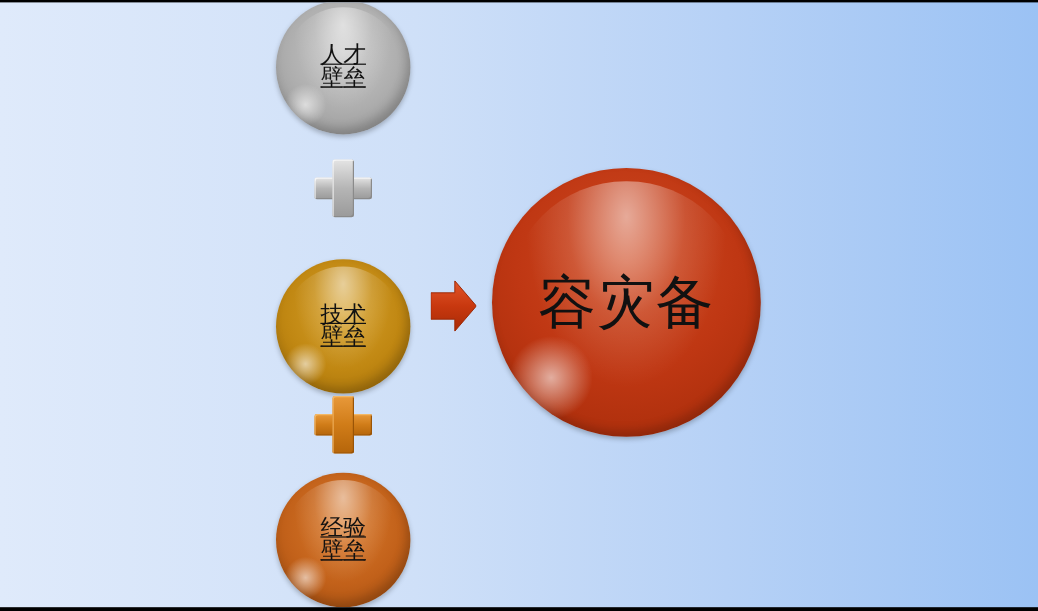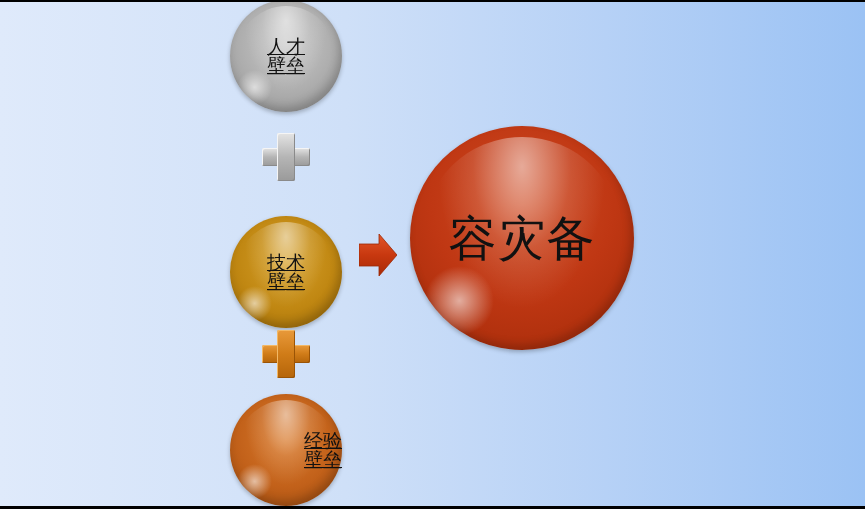--- a/index.html
+++ b/index.html
@@ -29,21 +29,21 @@
       content: ""; position: absolute; inset: 0; border-radius: 50%;
       background: radial-gradient(circle at 22% 78%, rgba(255,255,255,0.6) 0%, rgba(255,255,255,0) 14%);
       pointer-events: none;
     }
     .small { width: 112px; height: 112px; font-size: 19px; line-height: 1; }
     .small span { position: relative; z-index: 2; display: block; margin: 0 0; text-decoration: underline; }
     .gray   { left: 230px; top: -58px + 0px; background: radial-gradient(circle at 50% 40%, #c9c9c9 0%, #adadad 55%, #8e8e8e 100%); }
     .gold   { background: radial-gradient(circle at 50% 40%, #d6a02a 0%, #c08712 55%, #9c6a08 100%); }
     .copper { background: radial-gradient(circle at 50% 40%, #d97a2c 0%, #c2611a 55%, #9c4a0e 100%); }
     .big {
-      left: 410px; top: 124px; width: 224px; height: 224px;
+      left: 410px; top: 138px; width: 224px; height: 224px;
       background: radial-gradient(circle at 50% 35%, #cf4a22 0%, #bf3713 50%, #a22a08 100%);
       font-size: 48px; line-height: 1;
     }
     .big span { position: relative; z-index: 2; display: block; margin: 10px 0; letter-spacing: 1px; }
     .plus { position: absolute; width: 48px; height: 48px; }
     .plus .bar-h, .plus .bar-v { position: absolute; border-radius: 2px; }
     .plus .bar-h { left: 0; top: 15px; width: 48px; height: 18px; }
     .plus .bar-v { left: 15px; top: 0; width: 18px; height: 48px; }
     .plus.silver .bar-h, .plus.silver .bar-v {
       background: linear-gradient(to bottom, #e4e4e4, #b5b5b5 50%, #9a9a9a);
@@ -84,21 +84,21 @@
       </linearGradient>
     </defs>
     <polygon points="0,10 20,10 20,0 38,21 20,42 20,32 0,32" fill="url(#arrGrad)" stroke="#9a2805" stroke-width="0.8"></polygon>
   </svg>
 
   <div class="plus orange" style="left:262px; top:328px;">
     <div class="bar-h"></div>
     <div class="bar-v"></div>
   </div>
 
-  <div class="ball small copper" style="left:230px; top:392px;align-items:flex-end;">
+  <div class="ball small copper" style="left:230px; top:392px;">
     <span>经验</span>
     <span>壁垒</span>
   </div>
 
   <div class="ball big">
     <span>容灾备</span>
   </div>
 
 </div>
 

